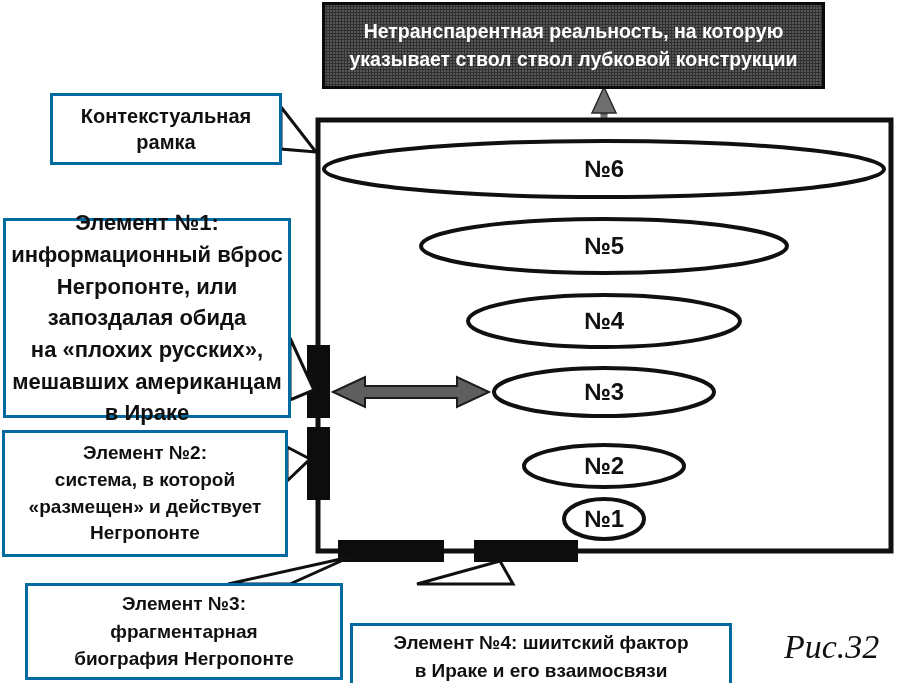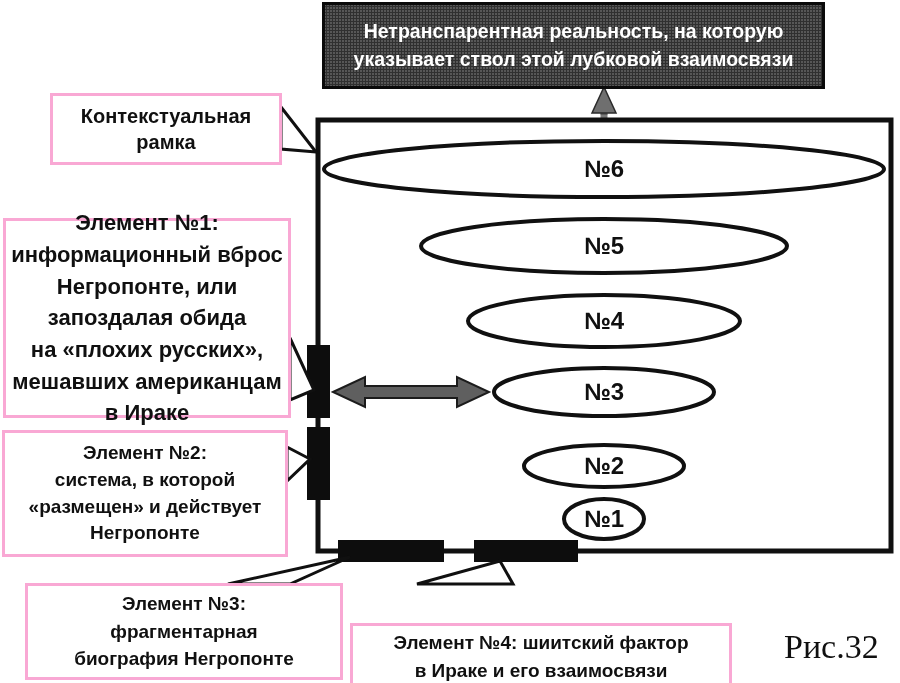--- a/index.html
+++ b/index.html
@@ -10,21 +10,21 @@
     background: #ffffff;
     overflow: hidden;
     font-family: "Liberation Sans", "DejaVu Sans", sans-serif;
   }
   .layer-svg { position: absolute; left: 0; top: 0; z-index: 0; }
 
   .callout {
     position: absolute;
     z-index: 2;
     box-sizing: border-box;
-    border: 3px solid #f9a8d4;
+    border: 3px solid #0369a1;
     background: #ffffff;
     color: #101010;
     font-weight: 700;
     text-align: center;
     white-space: pre-line;
     display: flex;
     align-items: center;
     justify-content: center;
   }
   .top-box {
@@ -53,20 +53,21 @@
     font-weight: 700;
     color: #101010;
     line-height: 30px;
     height: 30px;
   }
   .caption {
     position: absolute;
     z-index: 2;
     left: 784px; top: 628px;
     font-family: "Liberation Serif", "DejaVu Serif", serif;
+    font-style: italic;
     font-size: 34px;
     color: #101010;
     text-align: right;
   }
 </style>
 </head>
 <body>
 
 <div class="stage">
 
@@ -97,21 +98,21 @@
 
     <polygon points="281,107 316,152 281,149" fill="#ffffff" stroke="#101010" stroke-width="3"></polygon>
     <polygon points="290,338 314,390 290,400" fill="#ffffff" stroke="#101010" stroke-width="3"></polygon>
     <polygon points="287,447 310,459 287,481" fill="#ffffff" stroke="#101010" stroke-width="3"></polygon>
     <polygon points="228,584 350,557 290,584" fill="#ffffff" stroke="#101010" stroke-width="3"></polygon>
     <polygon points="417,584 500,561 513,584" fill="#ffffff" stroke="#101010" stroke-width="3"></polygon>
   </svg>
 
   <div class="callout top-box">
     <span>Нетранспарентная реальность, на которую
-указывает ствол этой лубковой взаимосвязи</span>
+указывает ствол ствол лубковой конструкции</span>
   </div>
 
   <div class="callout context-box">
     <span>Контекстуальная
 рамка</span>
   </div>
   <div class="callout e1-box">
     <span>Элемент №1:
 информационный вброс
 Негропонте, или

